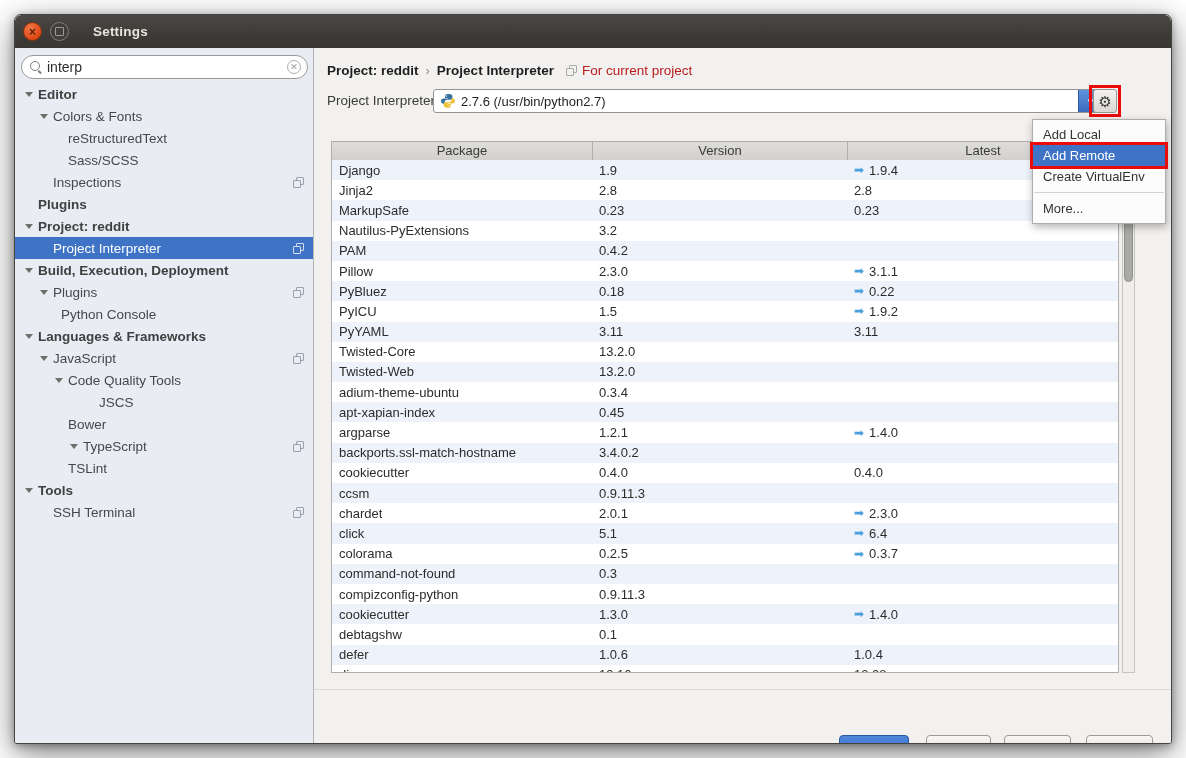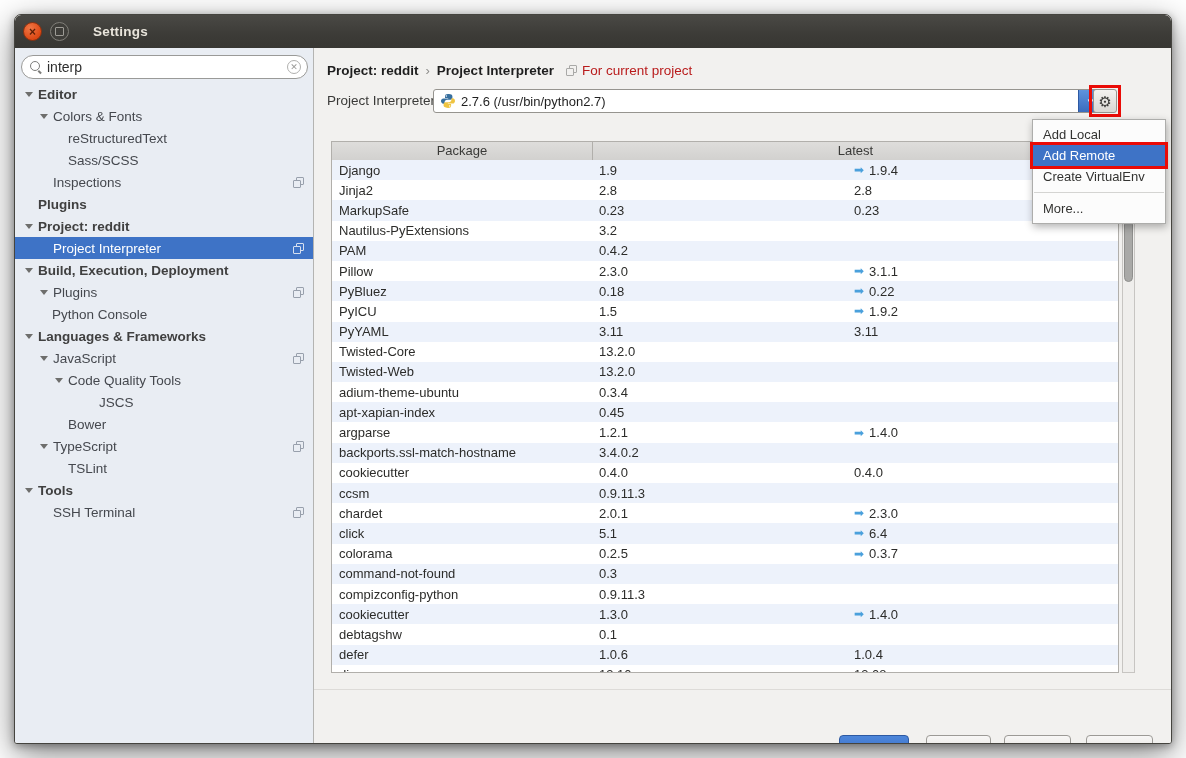--- a/index.html
+++ b/index.html
@@ -182,21 +182,21 @@
             </span>
             <span class="tree-label">Build, Execution, Deployment</span>
           </div>
           <div class="tree-item" style="padding-left: 25px;">
             <span class="tw">
               <span class="tri"></span>
             </span>
             <span class="tree-label">Plugins</span>
             <span class="copy-ic"></span>
           </div>
-          <div class="tree-item" style="padding-left: 24px;">
+          <div class="tree-item" style="padding-left: 33px;">
             <span class="tw"></span>
             <span class="tree-label">Python Console</span>
           </div>
           <div class="tree-item bold" style="padding-left: 10px;">
             <span class="tw">
               <span class="tri"></span>
             </span>
             <span class="tree-label">Languages &amp; Frameworks</span>
           </div>
           <div class="tree-item" style="padding-left: 25px;">
@@ -213,21 +213,21 @@
             <span class="tree-label">Code Quality Tools</span>
           </div>
           <div class="tree-item" style="padding-left: 71px;">
             <span class="tw"></span>
             <span class="tree-label">JSCS</span>
           </div>
           <div class="tree-item" style="padding-left: 40px;">
             <span class="tw"></span>
             <span class="tree-label">Bower</span>
           </div>
-          <div class="tree-item" style="padding-left: 25px;">
+          <div class="tree-item" style="padding-left: 25px; margin-left: 30px;">
             <span class="tw">
               <span class="tri"></span>
             </span>
             <span class="tree-label">TypeScript</span>
             <span class="copy-ic"></span>
           </div>
           <div class="tree-item" style="padding-left: 40px;">
             <span class="tw"></span>
             <span class="tree-label">TSLint</span>
           </div>
@@ -282,20 +282,21 @@
           <div class="menu-item">Add Local</div>
           <div class="menu-item selected">Add Remote</div>
           <div class="menu-item">Create VirtualEnv</div>
           <div class="menu-sep"></div>
           <div class="menu-item">More...</div>
         </div>
 
       <div class="pkg-table">
         <div class="thead">
           <div class="th c1">Package</div>
+          <div class="th c2">Version</div>
           <div class="th c3">Latest</div>
         </div>
         <div class="rows" id="rows">
             <div class="trow alt">
               <div class="td c1">Django</div>
               <div class="td c2">1.9</div>
               <div class="td c3">
                 <span class="up-ic">➡</span>
                 <span>1.9.4</span>
               </div>

